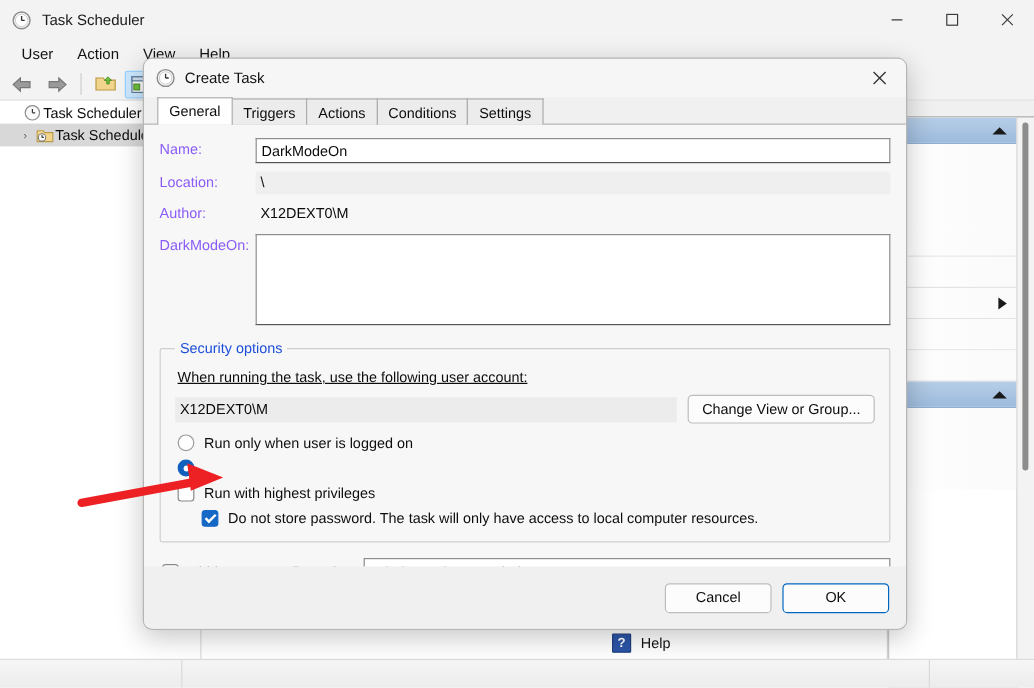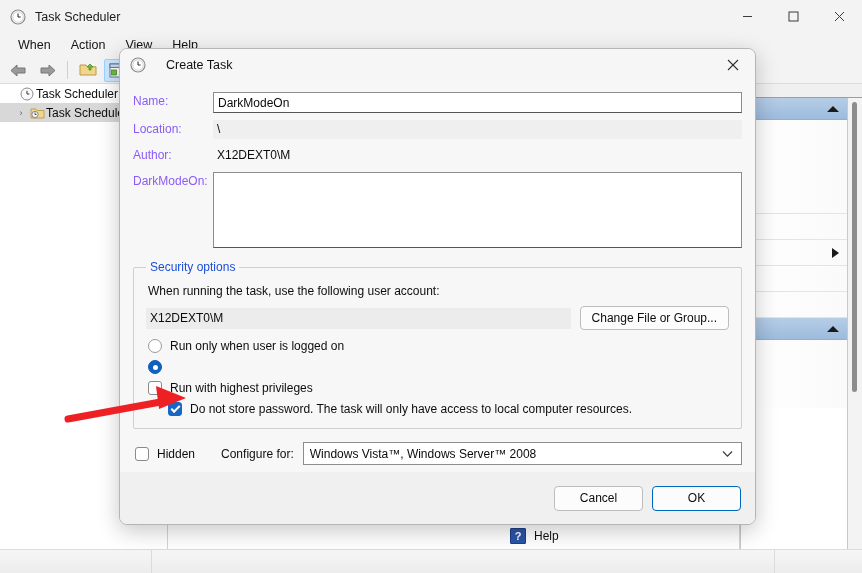--- a/index.html
+++ b/index.html
@@ -246,21 +246,21 @@
     height: 32px;
     background: #f6f6f6;
     display: flex; align-items: center;
     position: relative;
   }
   .dlg-title-ico {
     margin-left: 10px; margin-right: 8px;
     width: 16px; height: 16px;
     display: inline-flex; align-items: center; justify-content: center;
   }
-  .dlg-title-text { font-size: 12.5px; color: #121212; margin-left: 12px; }
+  .dlg-title-text { font-size: 12.5px; color: #121212; }
   .dlg-close {
     position: absolute; right: 0; top: 0;
     width: 44px; height: 32px;
     display: flex; align-items: center; justify-content: center;
     color: #333;
   }
 
   .tabstrip {
     height: 23px;
     display: flex; align-items: flex-end;
@@ -331,21 +331,21 @@
   fieldset.sec {
     margin: 12px 0 0 0;
     border: 1px solid #cfcfcf;
     border-radius: 2px;
     padding: 8px 12px 12px 12px;
   }
   fieldset.sec legend {
     font-size: 12px; color: #1d4ed8;
     padding: 0 4px;
   }
-  .sec-note { font-size: 12px; color: #0d0d0d; margin: 2px 0 8px 2px; }
+  .sec-note { font-size: 12px; color: #0d0d0d; margin: 2px 0 8px 2px; text-decoration: underline; }
   .acct-row { display: flex; align-items: center; gap: 9px; margin-bottom: 9px; }
   .acct-box {
     flex: 1; height: 21px;
     background: #ececec;
     font-size: 12px; color: #0a0a0a;
     padding: 3px 4px;
     line-height: 15px;
   }
   .btn {
     height: 24px;
@@ -459,21 +459,21 @@
         <div class="wc close">
           <svg width="11" height="11" viewBox="0 0 11 11">
               <line x1="1" y1="1" x2="10" y2="10" stroke="currentColor" stroke-width="1"></line>
               <line x1="10" y1="1" x2="1" y2="10" stroke="currentColor" stroke-width="1"></line>
             </svg>
         </div>
       </div>
     </div>
 
     <div class="menubar">
-      <div class="mi">When</div>
+      <div class="mi">User</div>
       <div class="mi">Action</div>
       <div class="mi">View</div>
       <div class="mi">Help</div>
     </div>
 
     <div class="toolbar">
       <div class="tb-btn">
         <svg width="19" height="15" viewBox="0 0 19 15">
           <path d="M8 2 L2 7.5 L8 13 L8 10 L16 10 L16 5 L8 5 Z" fill="#9a9a9a" stroke="#777" stroke-width="1"></path>
         </svg>
@@ -586,20 +586,27 @@
       </span>
       <span class="dlg-title-text">Create Task</span>
       <div class="dlg-close">
         <svg width="12" height="12" viewBox="0 0 12 12">
             <line x1="1" y1="1" x2="11" y2="11" stroke="currentColor" stroke-width="1.1"></line>
             <line x1="11" y1="1" x2="1" y2="11" stroke="currentColor" stroke-width="1.1"></line>
           </svg>
       </div>
     </div>
 
+    <div class="tabstrip">
+      <div class="tab active">General</div>
+      <div class="tab">Triggers</div>
+      <div class="tab">Actions</div>
+      <div class="tab">Conditions</div>
+      <div class="tab">Settings</div>
+    </div>
 
     <div class="dlg-body">
 
       <div class="frow">
         <div class="flabel">Name:</div>
         <div class="fname-input">DarkModeOn</div>
       </div>
 
       <div class="frow">
         <div class="flabel">Location:</div>
@@ -616,21 +623,21 @@
         <div class="fdesc"></div>
       </div>
 
       <fieldset class="sec">
         <legend>Security options</legend>
 
         <div class="sec-note">When running the task, use the following user account:</div>
 
         <div class="acct-row">
           <div class="acct-box">X12DEXT0\M</div>
-          <div class="btn">Change File or Group...</div>
+          <div class="btn">Change View or Group...</div>
         </div>
 
         <div class="optrow">
           <span class="radio"></span>
           <span class="opt-label">Run only when user is logged on</span>
         </div>
 
         <div class="optrow">
           <span class="radio on"></span>
         </div>

